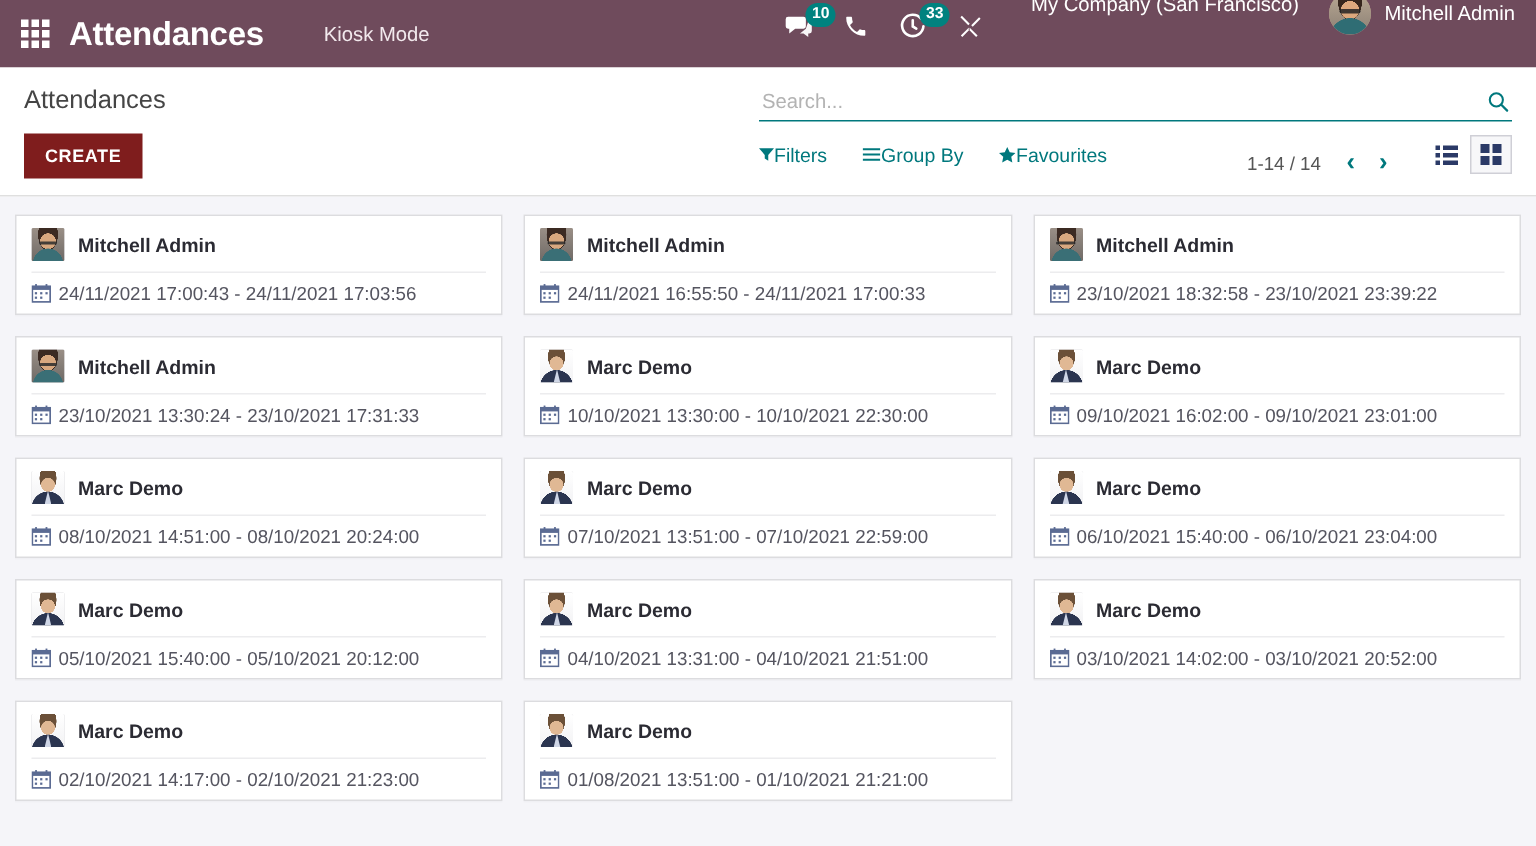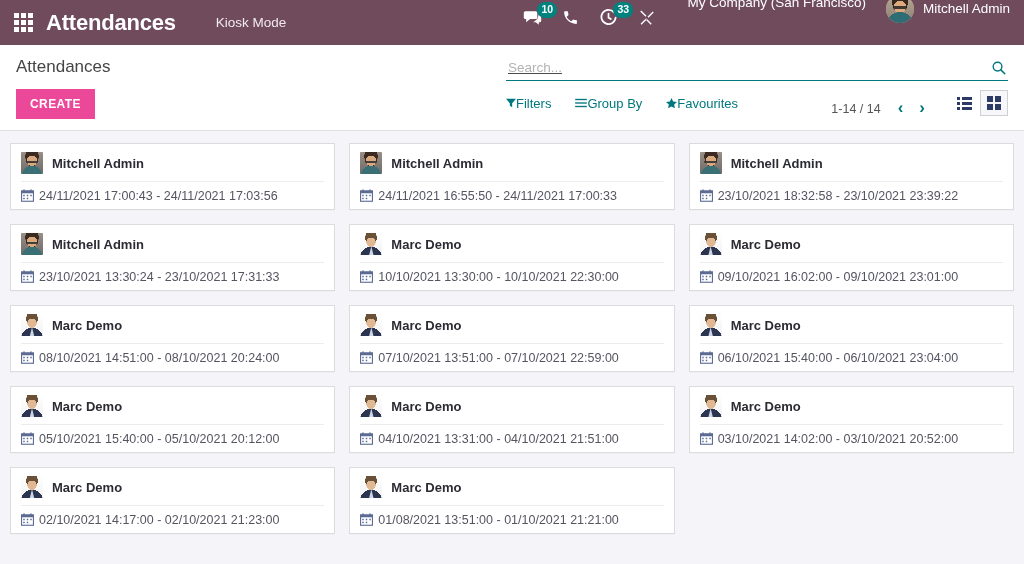--- a/index.html
+++ b/index.html
@@ -118,21 +118,21 @@
   }
   .cp-row { display: flex; align-items: flex-start; }
   .cp-left { width: 480px; }
   .breadcrumb {
     font-size: 17px;
     color: #454545;
     line-height: 20px;
     margin-bottom: 12px;
   }
   .btn-create {
-    background: #ec4899;
+    background: #7f1d1d;
     color: #ffffff;
     border: none;
     font-size: 12px;
     font-weight: bold;
     letter-spacing: 0.4px;
     padding: 8px 14px;
     cursor: pointer;
     border-radius: 0;
     font-family: "Liberation Sans", sans-serif;
   }
@@ -141,21 +141,20 @@
     flex: 1;
     padding-left: 10px;
   }
   .searchview {
     border-bottom: 1px solid #00787d;
     display: flex;
     align-items: flex-end;
     padding: 2px 2px 5px 2px;
     margin-bottom: 9px;
     margin-top: 1px;
-    text-decoration: underline;
   }
   .searchview input {
     flex: 1;
     border: none;
     outline: none;
     font-size: 13.5px;
     color: #454545;
     background: transparent;
     font-family: "Liberation Sans", sans-serif;
     padding: 0;

